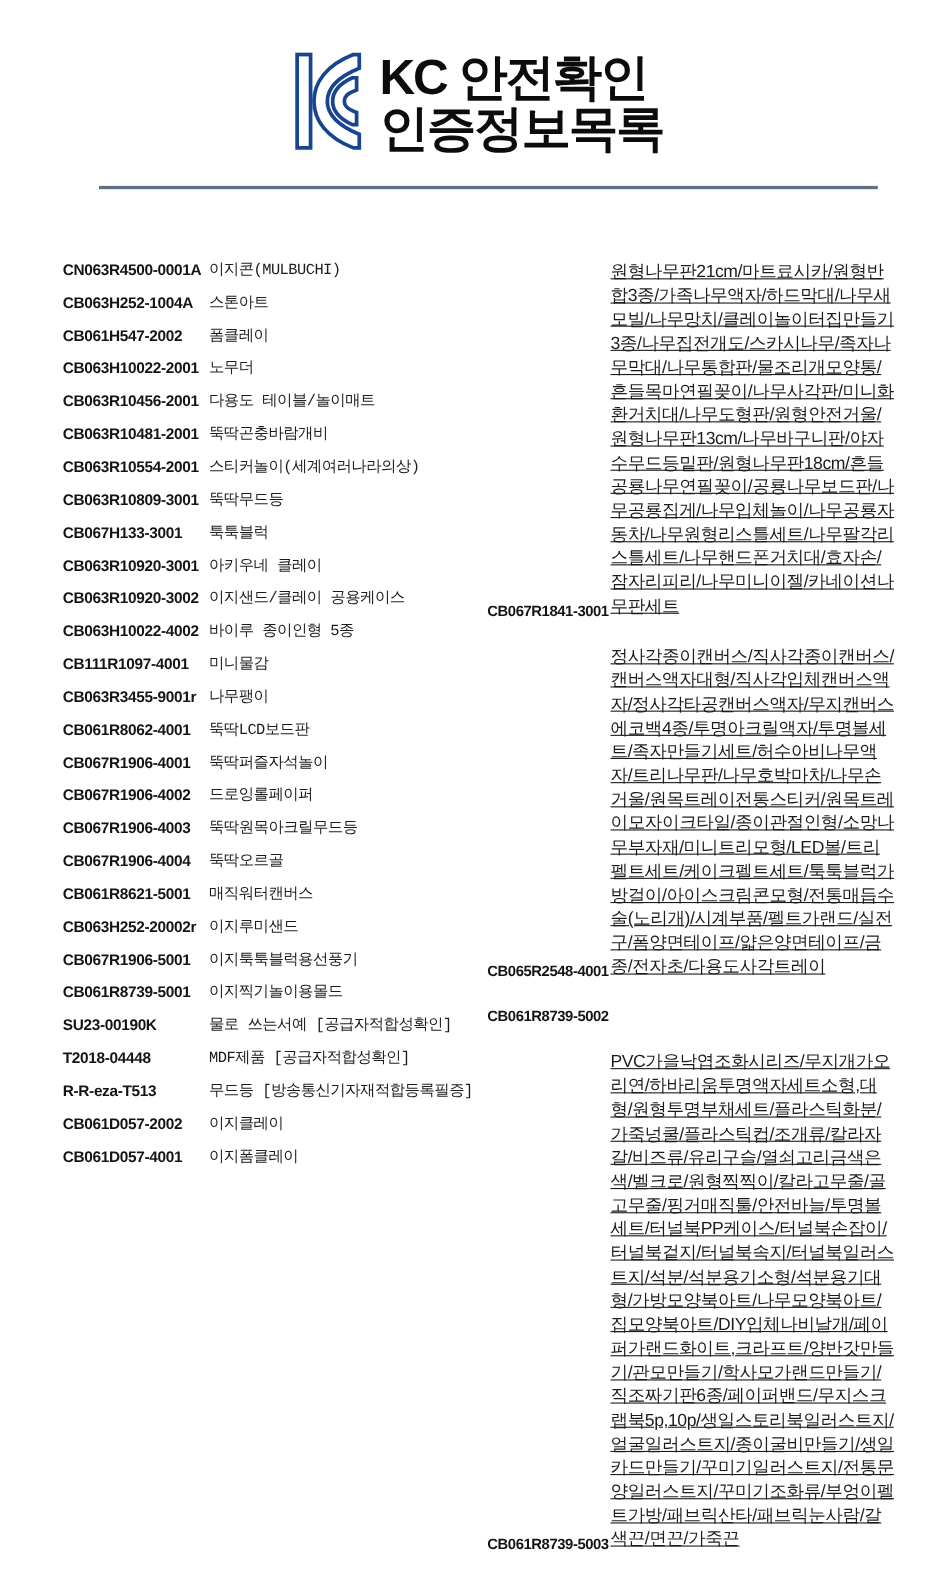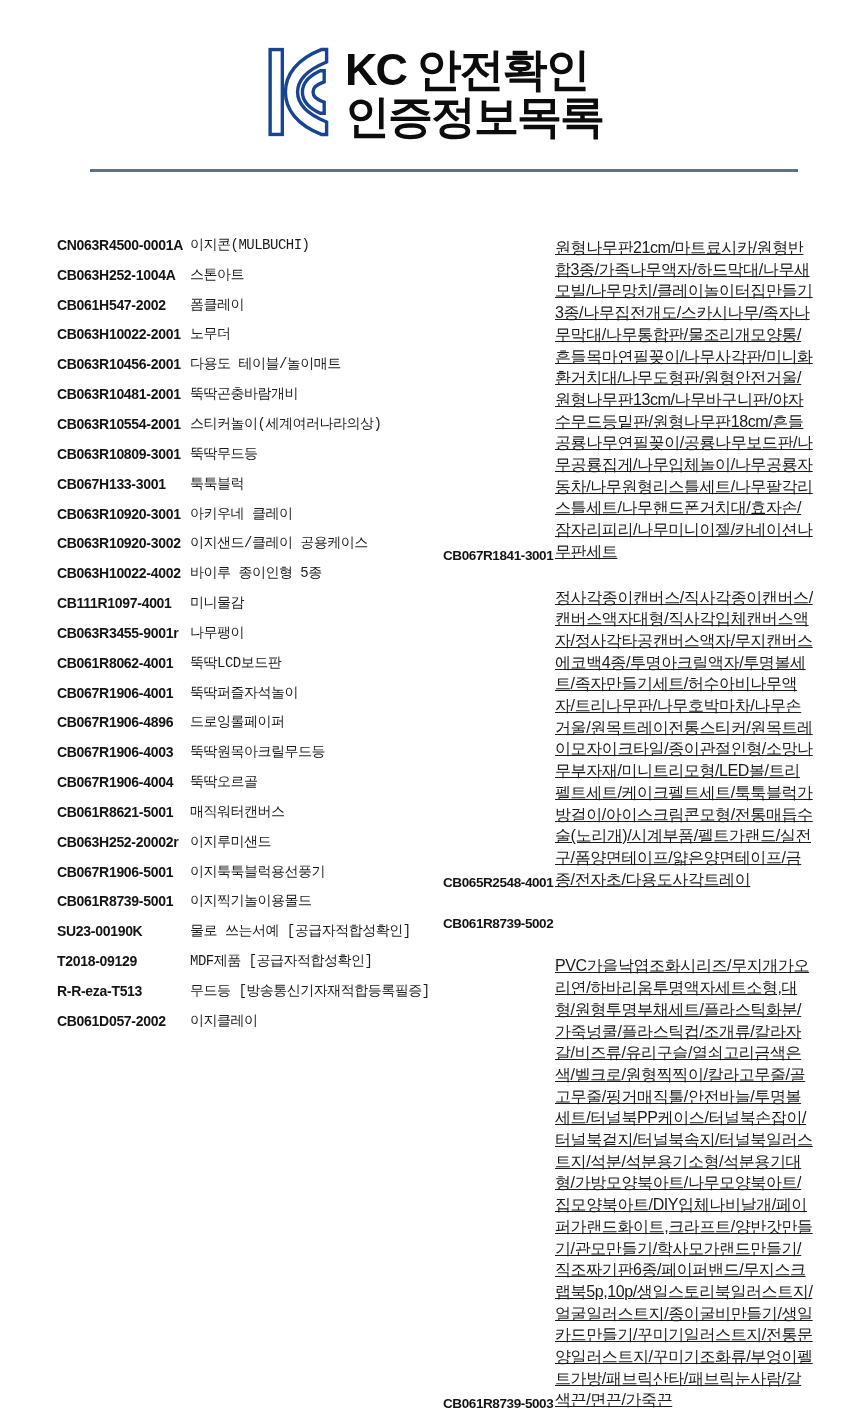--- a/index.html
+++ b/index.html
@@ -133,21 +133,21 @@
     <span class="code">CB061R8062-4001</span>
     <span class="desc">뚝딱LCD보드판</span>
   </div>
 
   <div class="cert-row">
     <span class="code">CB067R1906-4001</span>
     <span class="desc">뚝딱퍼즐자석놀이</span>
   </div>
 
   <div class="cert-row">
-    <span class="code">CB067R1906-4896</span>
+    <span class="code">CB067R1906-4002</span>
     <span class="desc">드로잉롤페이퍼</span>
   </div>
 
   <div class="cert-row">
     <span class="code">CB067R1906-4003</span>
     <span class="desc">뚝딱원목아크릴무드등</span>
   </div>
 
   <div class="cert-row">
     <span class="code">CB067R1906-4004</span>
@@ -173,34 +173,38 @@
     <span class="code">CB061R8739-5001</span>
     <span class="desc">이지찍기놀이용몰드</span>
   </div>
 
   <div class="cert-row">
     <span class="code">SU23-00190K</span>
     <span class="desc">물로 쓰는서예 [공급자적합성확인]</span>
   </div>
 
   <div class="cert-row">
-    <span class="code">T2018-09129</span>
+    <span class="code">T2018-04448</span>
     <span class="desc">MDF제품 [공급자적합성확인]</span>
   </div>
 
   <div class="cert-row">
     <span class="code">R-R-eza-T513</span>
     <span class="desc">무드등 [방송통신기자재적합등록필증]</span>
   </div>
 
   <div class="cert-row">
     <span class="code">CB061D057-2002</span>
     <span class="desc">이지클레이</span>
   </div>
 
+  <div class="cert-row">
+    <span class="code">CB061D057-4001</span>
+    <span class="desc">이지폼클레이</span>
+  </div>
 </div>
 <div class="right-col" id="right-col">
   <div class="cert-block">
     <span class="code">CB067R1841-3001</span>
     <span class="desc">원형나무판21cm/마트료시카/원형반합3종/가족나무액자/하드막대/나무새모빌/나무망치/클레이놀이터집만들기3종/나무집전개도/스카시나무/족자나무막대/나무통합판/물조리개모양통/흔들목마연필꽂이/나무사각판/미니화환거치대/나무도형판/원형안전거울/원형나무판13cm/나무바구니판/야자수무드등밑판/원형나무판18cm/흔들공룡나무연필꽂이/공룡나무보드판/나무공룡집게/나무입체놀이/나무공룡자동차/나무원형리스틀세트/나무팔각리스틀세트/나무핸드폰거치대/효자손/잠자리피리/나무미니이젤/카네이션나무판세트</span>
   </div>
 
   <div class="cert-block">
     <span class="code">CB065R2548-4001</span>
     <span class="desc">정사각종이캔버스/직사각종이캔버스/캔버스액자대형/직사각입체캔버스액자/정사각타공캔버스액자/무지캔버스에코백4종/투명아크릴액자/투명볼세트/족자만들기세트/허수아비나무액자/트리나무판/나무호박마차/나무손거울/원목트레이전통스티커/원목트레이모자이크타일/종이관절인형/소망나무부자재/미니트리모형/LED볼/트리펠트세트/케이크펠트세트/툭툭블럭가방걸이/아이스크림콘모형/전통매듭수술(노리개)/시계부품/펠트가랜드/실전구/폼양면테이프/얇은양면테이프/금종/전자초/다용도사각트레이</span>

